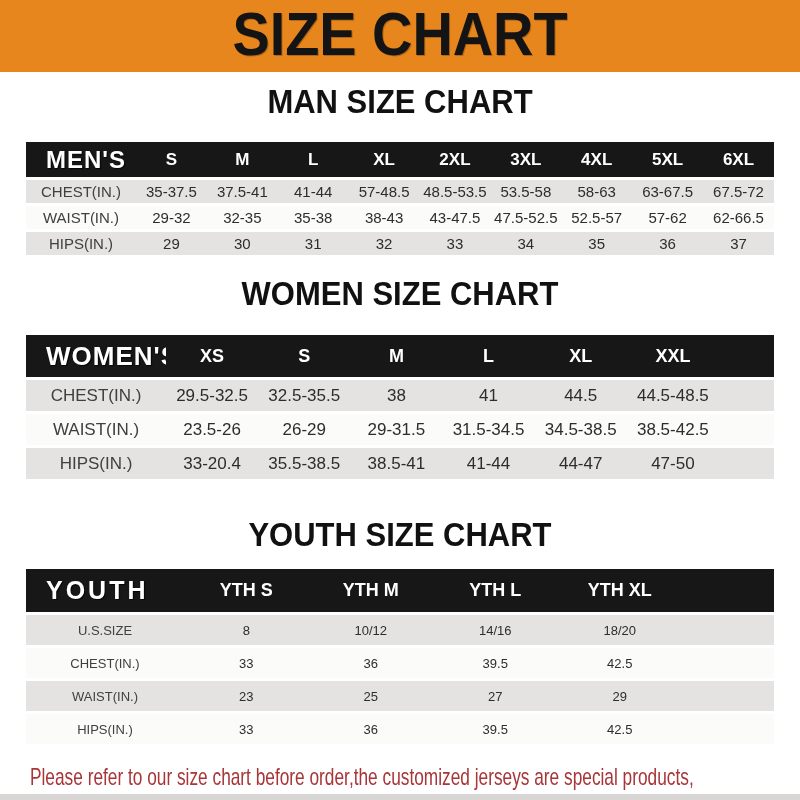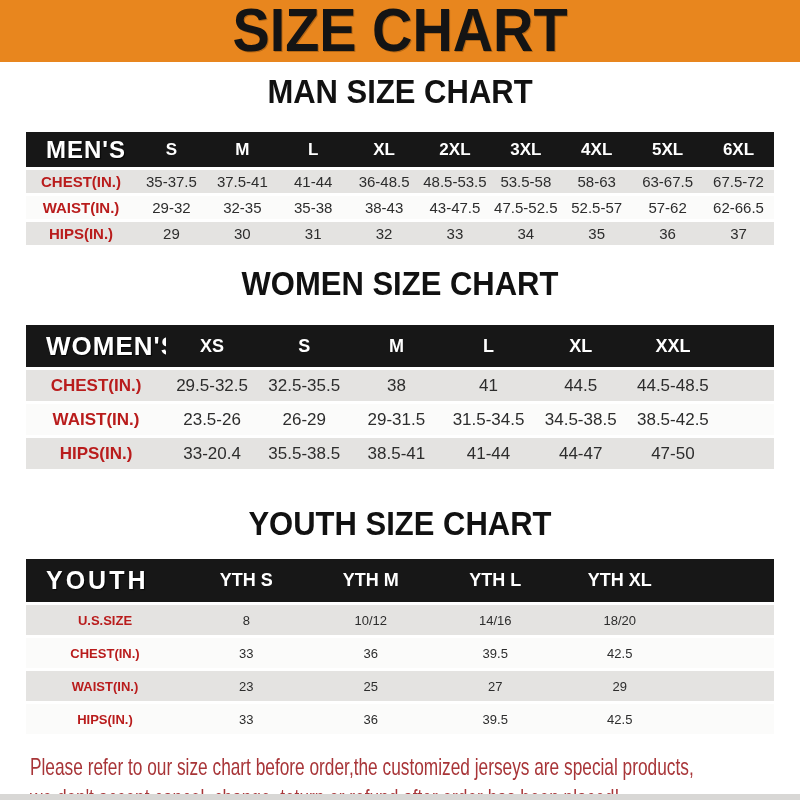--- a/index.html
+++ b/index.html
@@ -6,23 +6,23 @@
   body {
     width: 800px; height: 800px;
     background: #ffffff;
     font-family: "Liberation Sans", sans-serif;
     position: relative;
     overflow: hidden;
   }
 
   
   .banner {
-    height: 62px;
+    height: 72px;
     background: #E8861E;
-    display: flex; align-items: flex-end; justify-content: center;
+    display: flex; align-items: flex-start; justify-content: center;
   }
   .banner-title {
     font-size: 57px; font-weight: 800; color: #141414;
     letter-spacing: 0px;
     transform: scaleY(1.08) scaleX(0.98);
     text-shadow: 1px 1px 0 rgba(90,45,0,0.35);
     white-space: nowrap;
   }
 
   
@@ -61,21 +61,21 @@
   }
   th.col-h {
     text-align: center;
     font-weight: 600;
   }
   tbody td {
     text-align: center;
     color: #2d2d2d;
     overflow: hidden;
   }
-  td.row-label { text-align: center; color: #b91c1c; font-weight: bold; }
+  td.row-label { text-align: center; color: #404040; }
   tbody tr:nth-child(odd) td  { background: #E4E3E1; }
   tbody tr:nth-child(even) td { background: #FBFBFA; }
 
   .men-table { margin-top: 20px; }
   .men-table thead th { height: 33px; }
   .men-table th.corner { font-size: 24px; }
   .men-table th.col-h  { font-size: 17px; }
   .men-table tbody td  { height: 21px; font-size: 15px; }
   .men-table .label-col { width: 110px; }
 
@@ -150,21 +150,21 @@
         <th class="col-h">5XL</th>
         <th class="col-h">6XL</th>
       </tr>
     </thead>
     <tbody>
       <tr>
         <td class="row-label">CHEST(IN.)</td>
         <td>35-37.5</td>
         <td>37.5-41</td>
         <td>41-44</td>
-        <td>36-48.5</td>
+        <td>57-48.5</td>
         <td>48.5-53.5</td>
         <td>53.5-58</td>
         <td>58-63</td>
         <td>63-67.5</td>
         <td>67.5-72</td>
       </tr>
       <tr>
         <td class="row-label">WAIST(IN.)</td>
         <td>29-32</td>
         <td>32-35</td>

